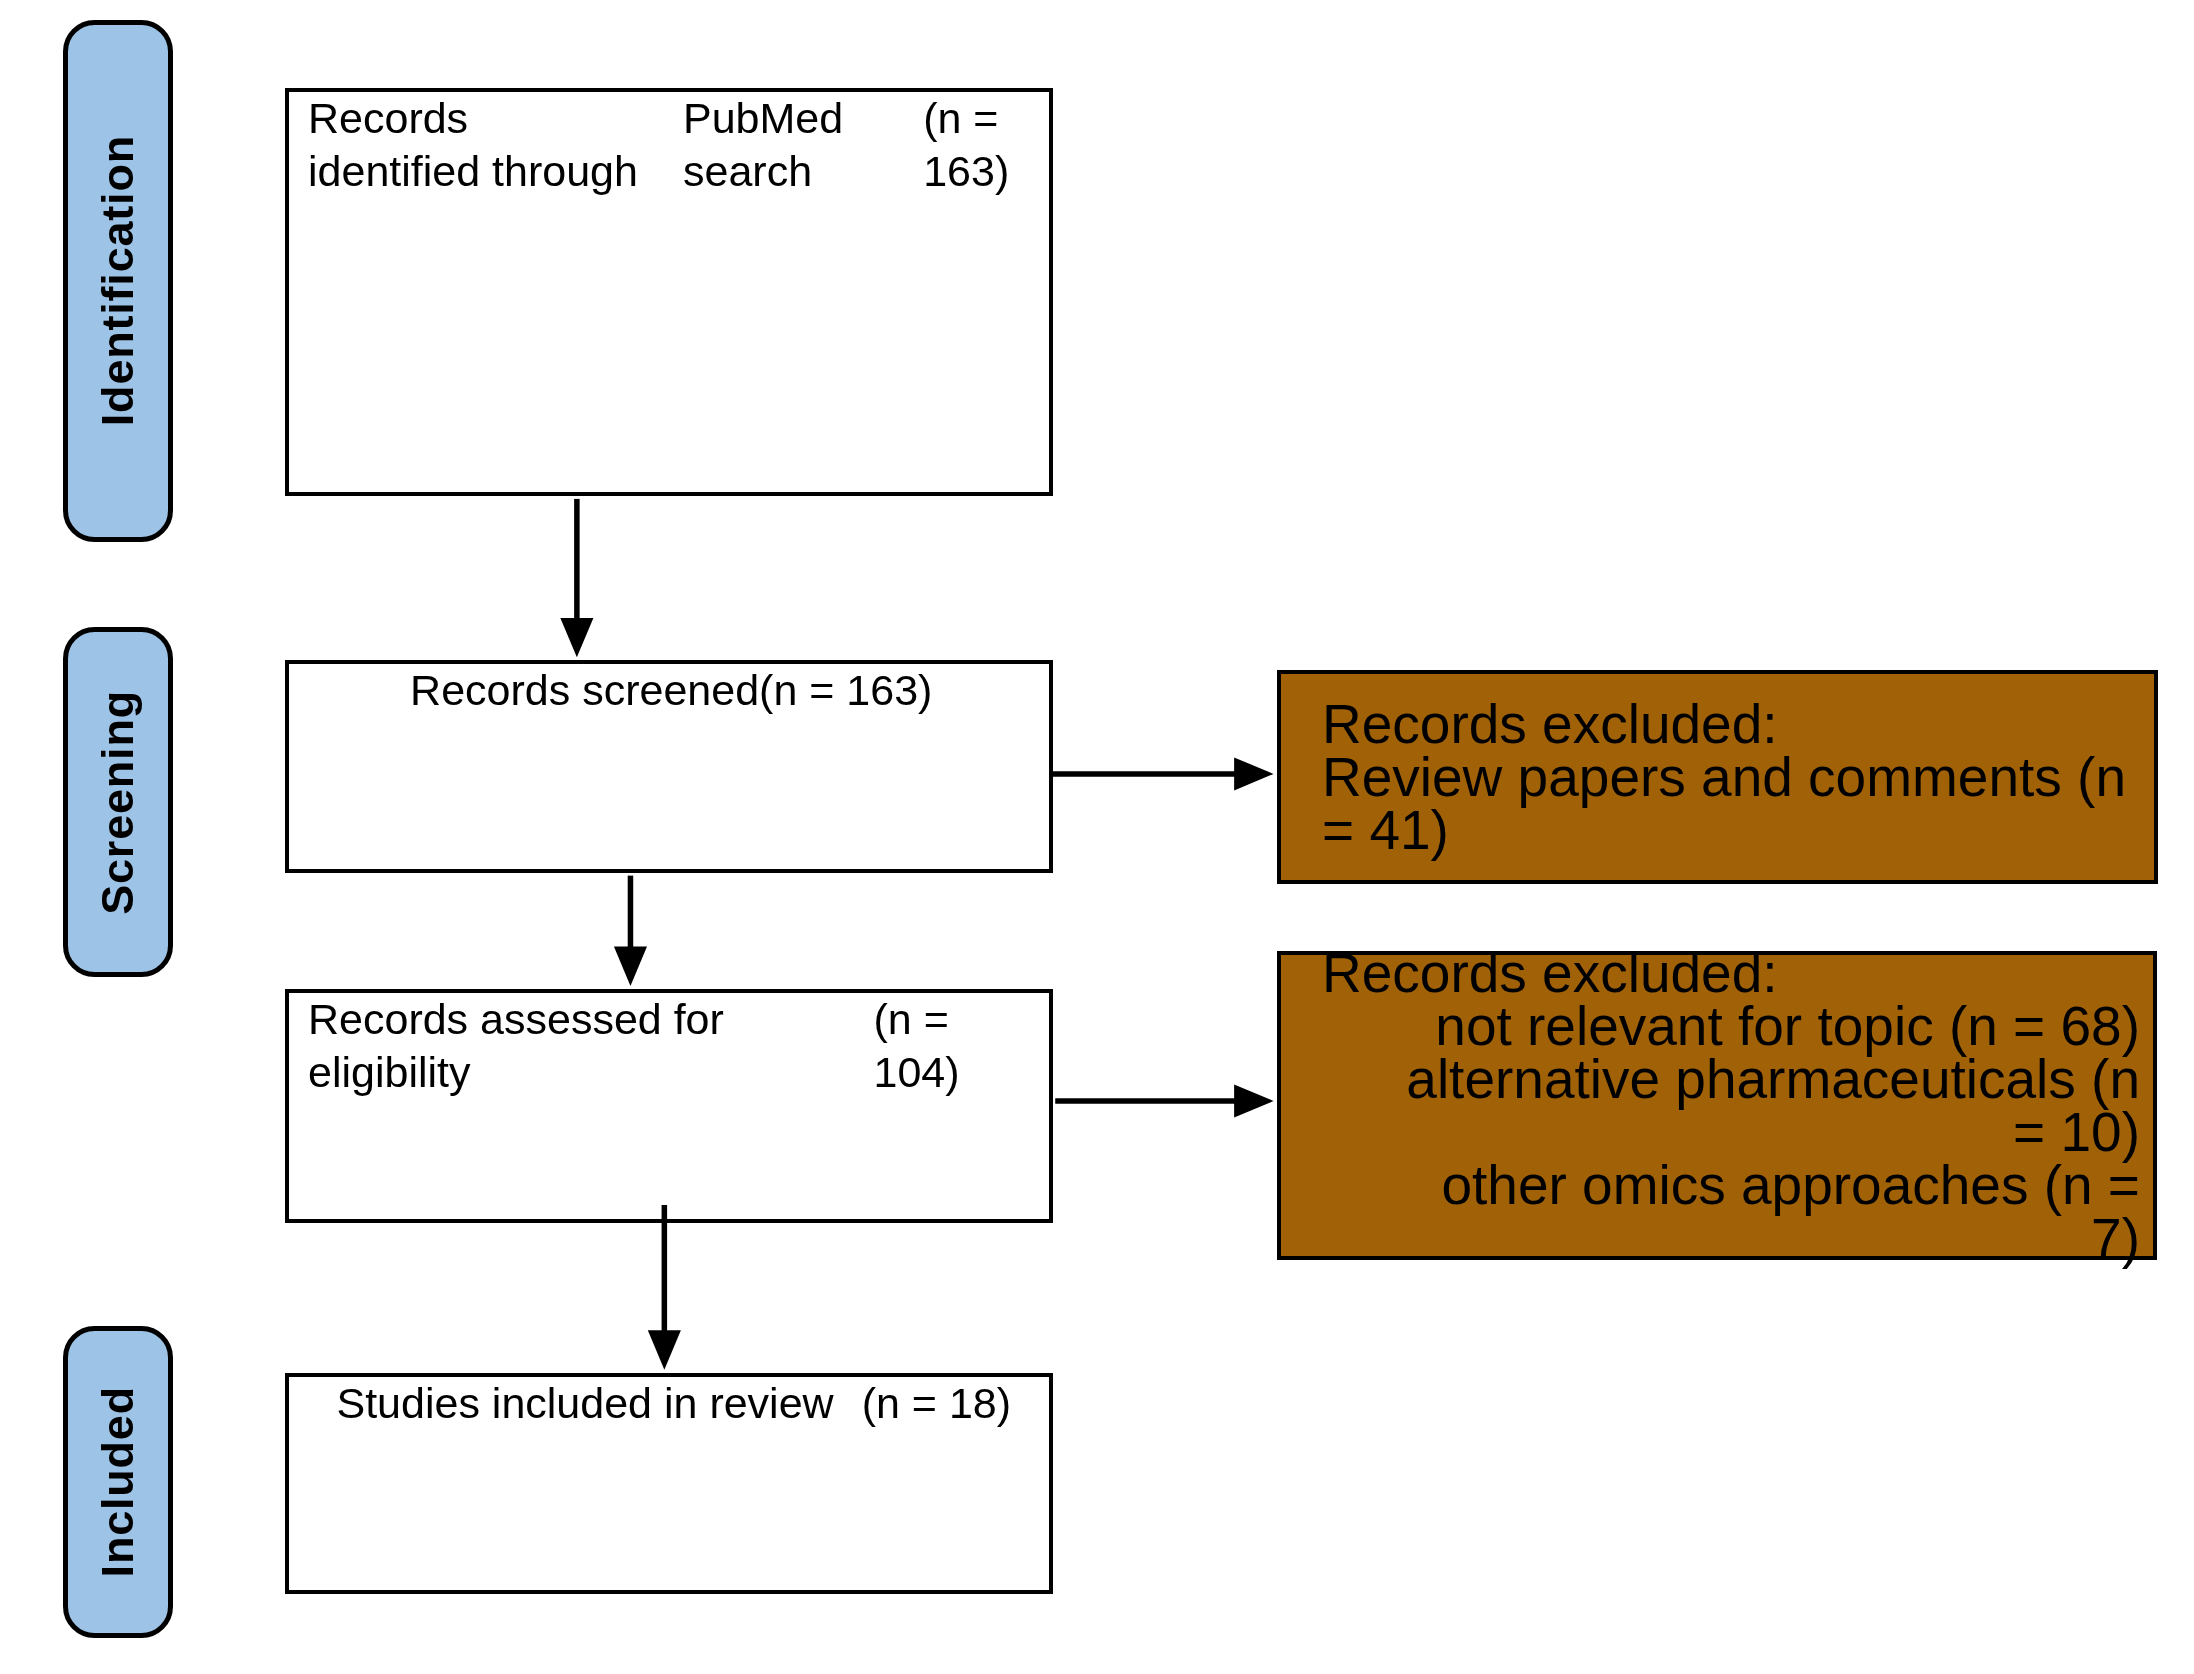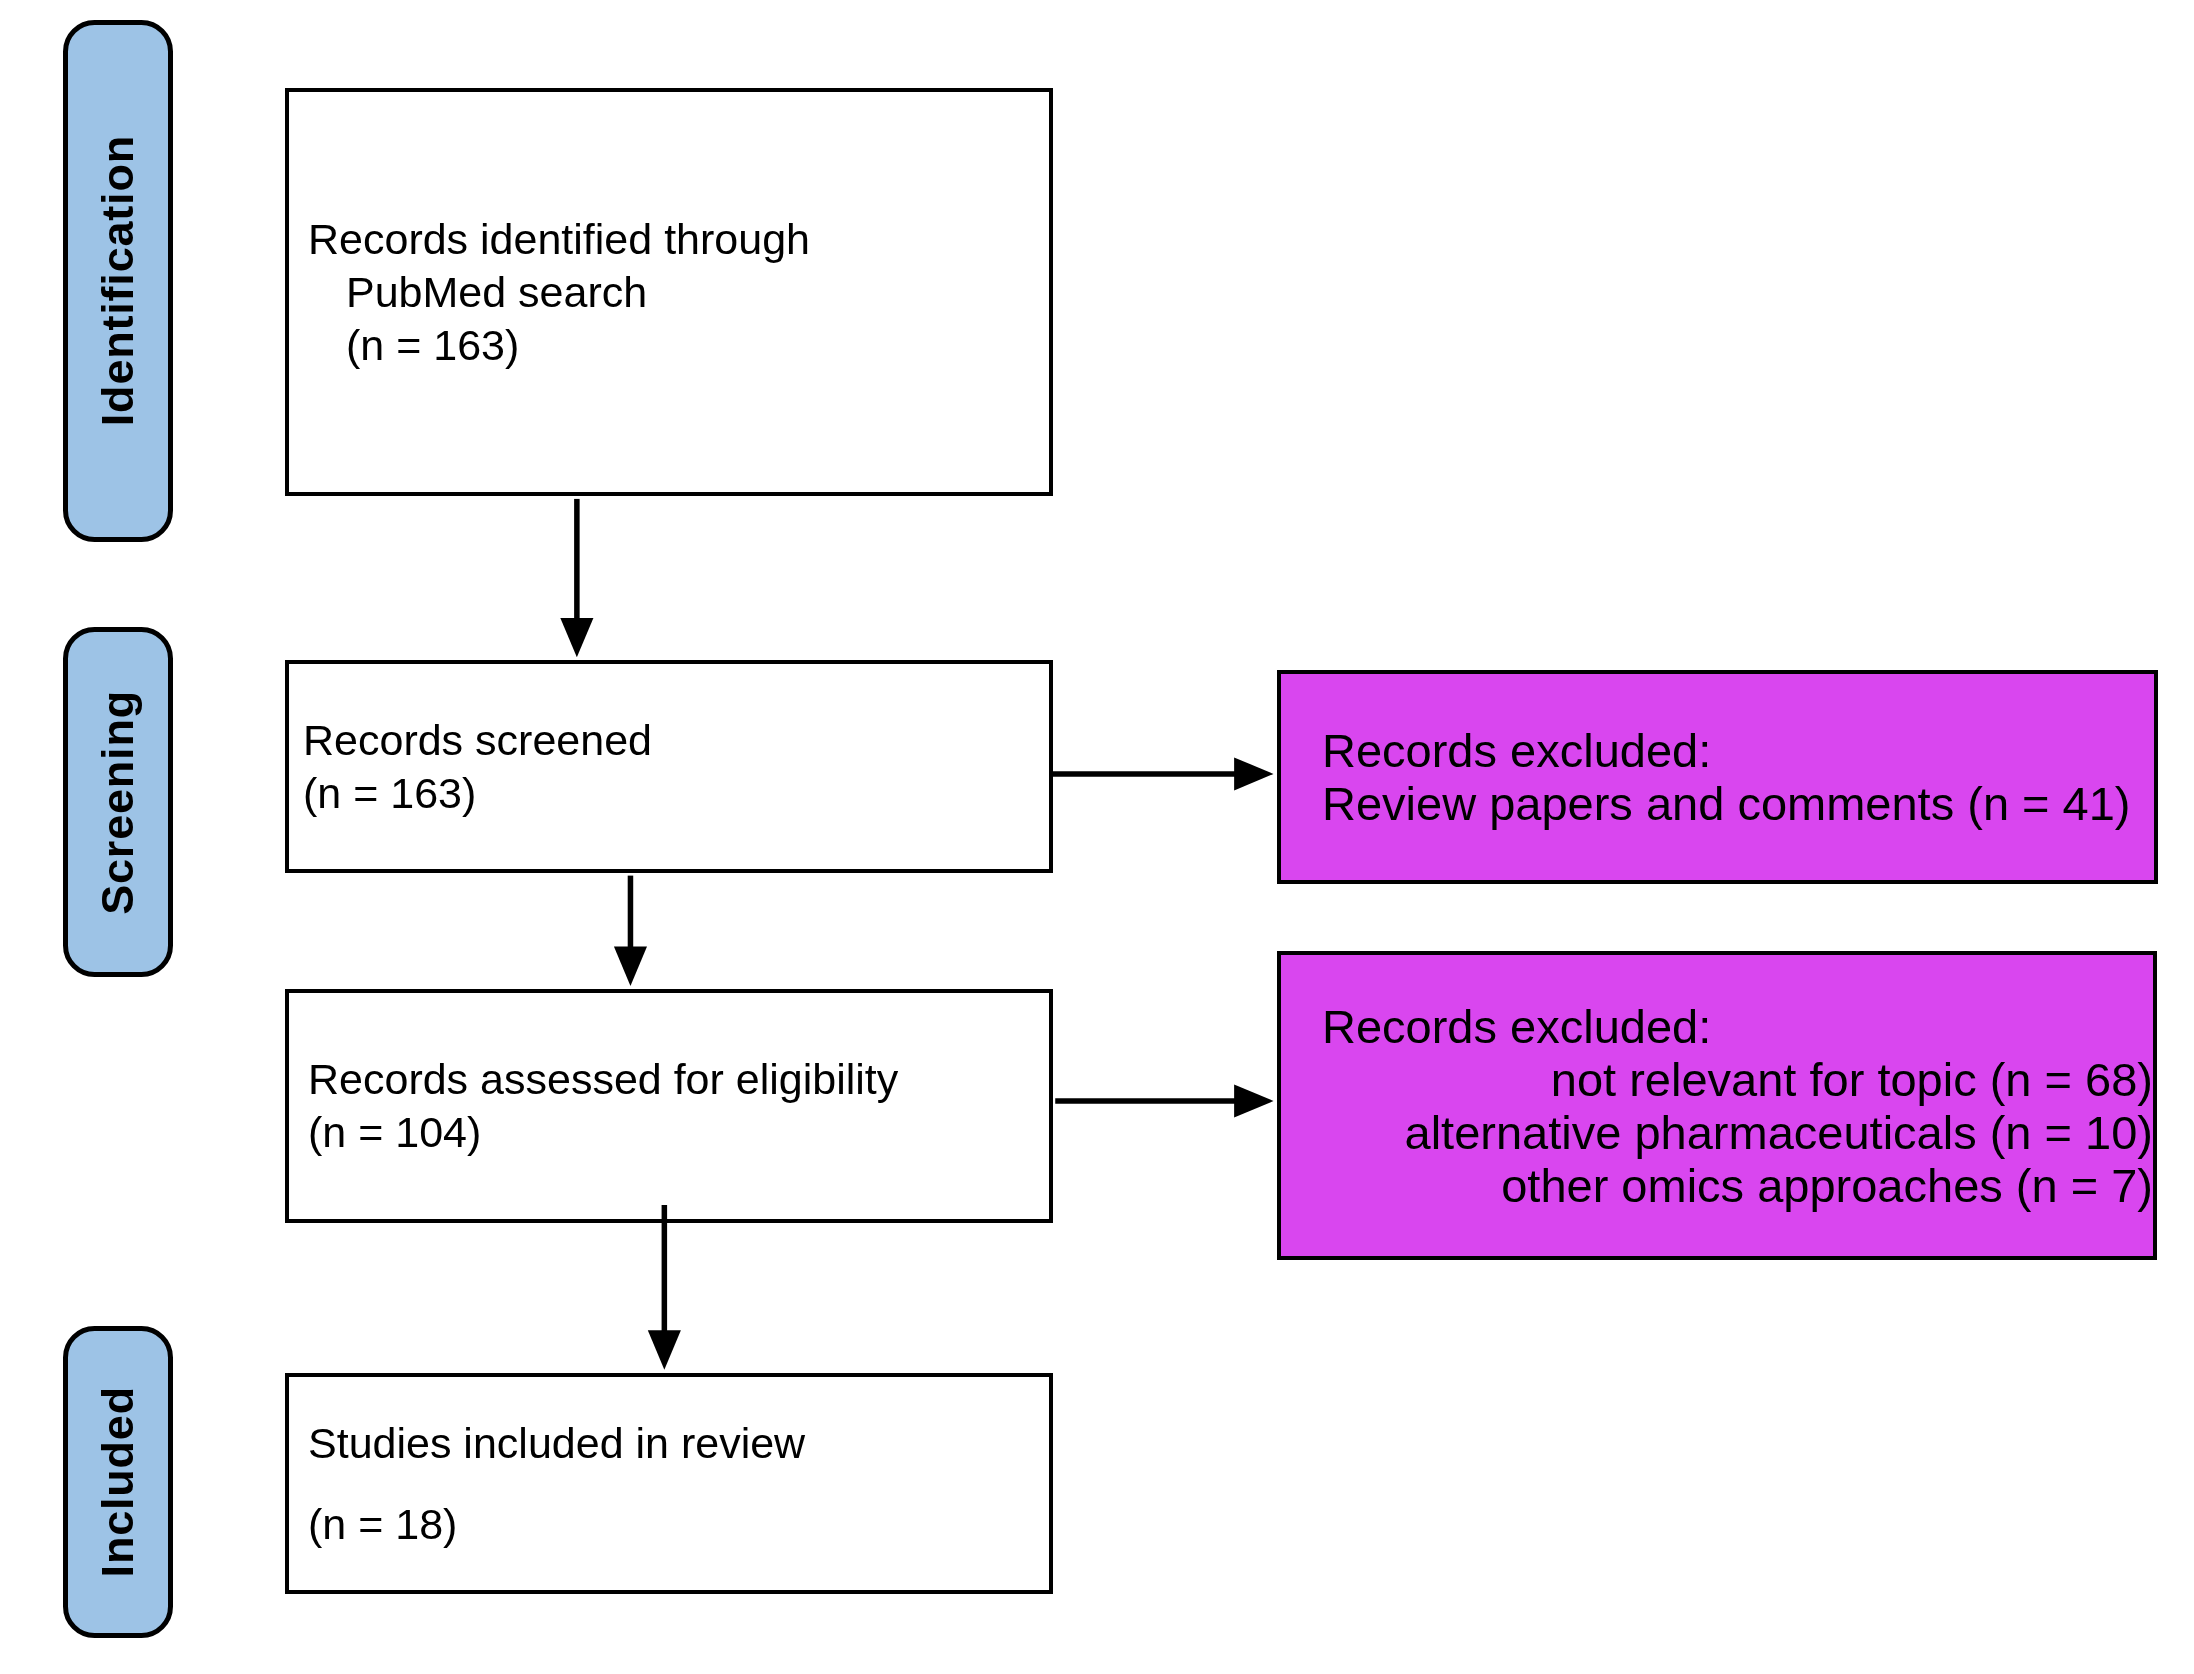--- a/index.html
+++ b/index.html
@@ -37,44 +37,44 @@
   #stage-identification { top: 19.7px;   height: 522px; }
   #stage-screening      { top: 627px;  height: 350px; }
   #stage-included       { top: 1326px; height: 312px; }
 
   
   .fbox {
     position: absolute;
     background: #fff;
     border: 4.7px solid #000;
     display: flex;
-    flex-direction: column;
+    flex-direction: row;
     justify-content: center;
     font-size: 43px;
     line-height: 53px;
     padding-left: 19px;
     padding-right: 9.5px;
   }
   #box-identified { left: 285px; top: 88px;  width: 768px; height: 408px; }
   #box-screened   { left: 285px; top: 660px;  width: 768px; height: 213px; padding-left: 14px; }
   #box-assessed   { left: 285px; top: 989px; width: 768px; height: 234px; }
   #box-included   { left: 285px; top: 1373px; width: 768px; height: 221px; gap: 28px; }
 
   
   .ebox {
     position: absolute;
-    background: #d946ef;
+    background: #a16207;
     border: 4.7px solid #000;
     display: flex;
     flex-direction: column;
     justify-content: center;
-    font-size: 47px;
+    font-size: 55px;
     line-height: 53px;
     padding-left: 41px;
-    padding-right: 0;
+    padding-right: 13px;
   }
   #box-excluded-screening   { left: 1277px; top: 670px;  width: 881px; height: 214px; }
   #box-excluded-eligibility { left: 1277px; top: 951px; width: 880px; height: 309px; }
 
   .indent1 { margin-left: 38px; }
   .indent2 { margin-left: 69px; text-align: right; }
 
   svg.arrows {
     position: absolute;
     left: 0; top: 0;

